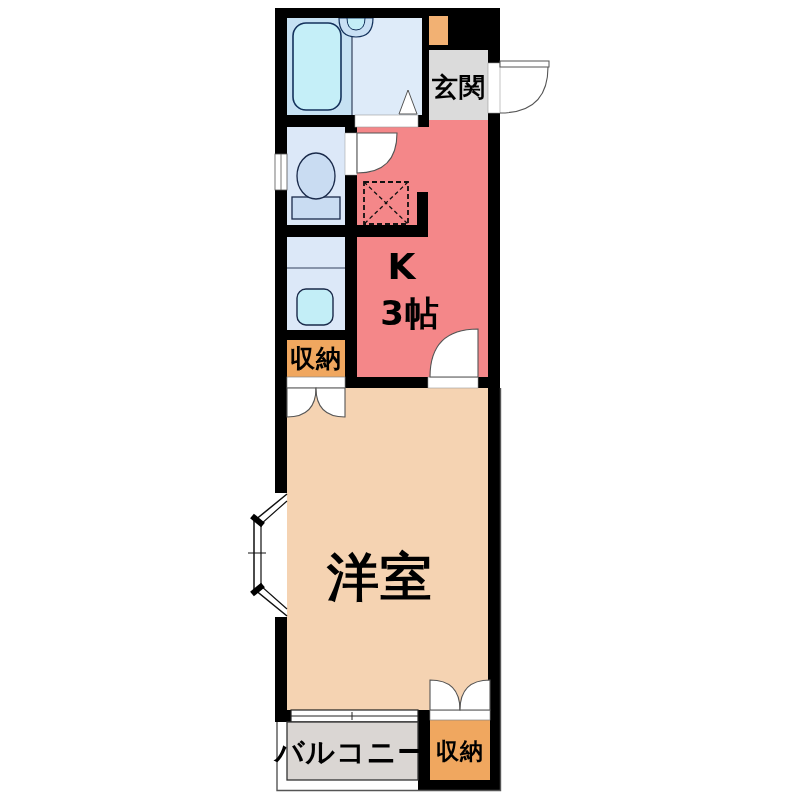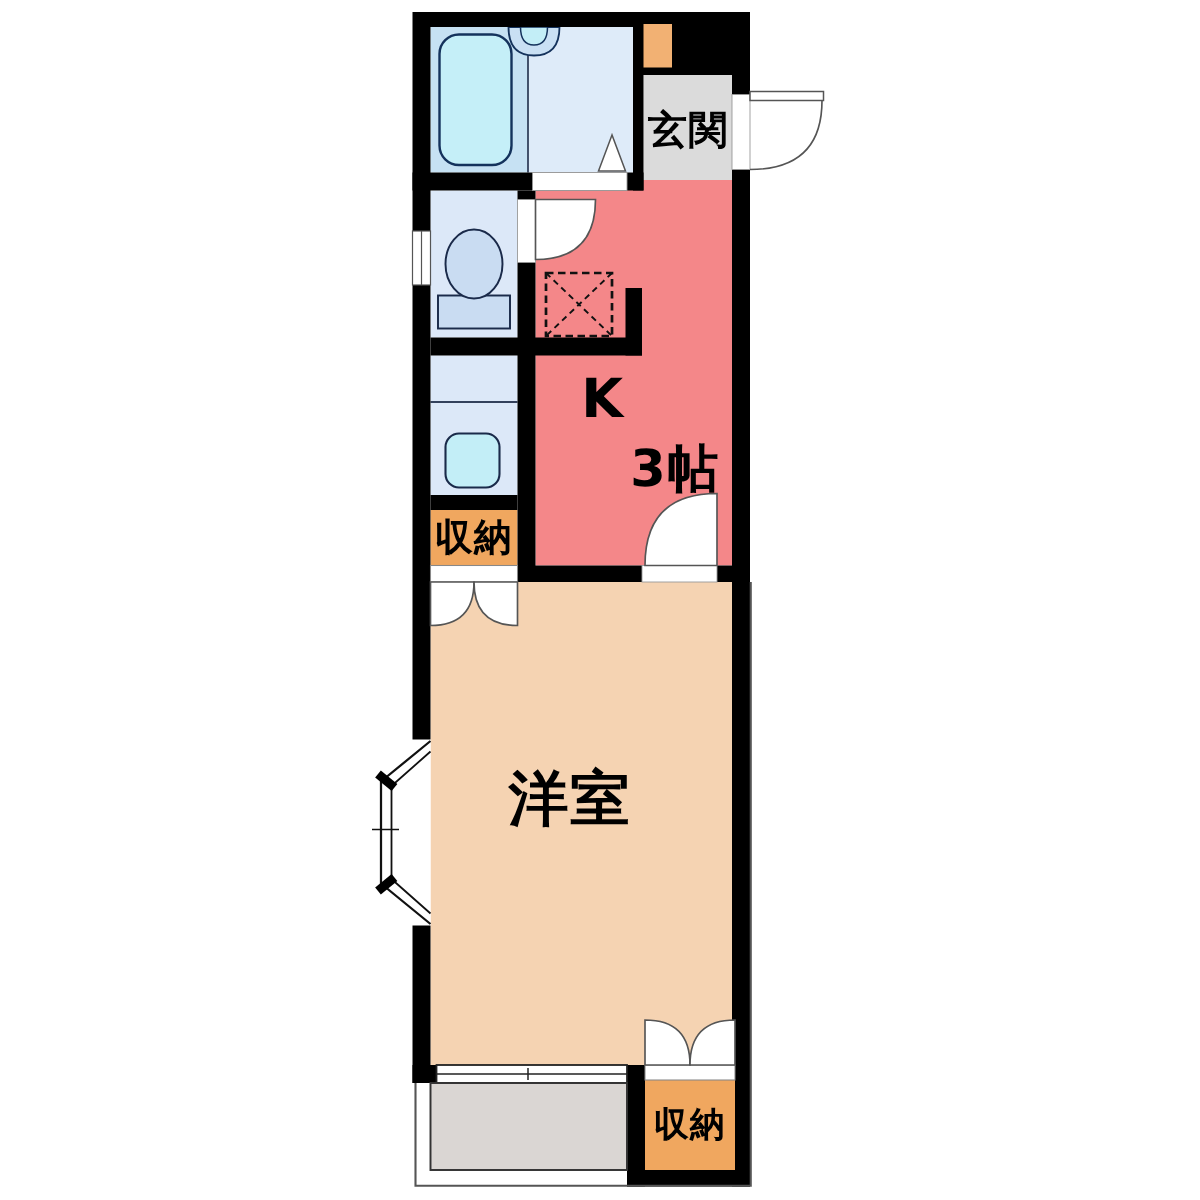--- a/index.html
+++ b/index.html
@@ -5,21 +5,21 @@
   html,body{margin:0;padding:0;background:#ffffff;}
   #stage{position:relative;width:800px;height:800px;background:#ffffff;overflow:hidden;
          font-family:"DejaVu Sans",sans-serif;}
   #plan-svg{position:absolute;left:0;top:0;}
   .lbl{position:absolute;transform:translate(-50%,-50%);color:#000;font-weight:900;
        white-space:nowrap;line-height:1;letter-spacing:1px;}
   .lbl-genkan{font-size:26px;}
   .lbl-k{font-size:36px;}
   .lbl-ksize{font-size:34px;}
   .lbl-storage{font-size:25px;}
-  .lbl-room{font-size:40px;}
+  .lbl-room{font-size:52px;margin-top:44px;}
   .lbl-roomsize{font-size:41px;}
   .lbl-balcony{font-size:29px;}
   .lbl-storage2{font-size:23px;}
 </style>
 </head>
 <body>
 
 <div id="stage">
 
   <svg id="plan-svg" width="800" height="800" viewBox="0 0 800 800">
@@ -110,18 +110,19 @@
     <rect x="430" y="710" width="60" height="10" fill="#fff" stroke="#888" stroke-width="0.7"></rect>
     <path d="M430,710 L460,710 Q460,680 430,680 Z" fill="#fff" stroke="#555" stroke-width="1.1"></path>
     <path d="M490,710 L460,710 Q460,680 490,680 Z" fill="#fff" stroke="#555" stroke-width="1.1"></path>
 
     <polyline points="277,722 277,790.5 500.5,790.5 500.5,388" fill="none" stroke="#555" stroke-width="1.4"></polyline>
     <rect x="287" y="722" width="131" height="58" stroke="#333" stroke-width="1.3" fill="#DAD6D3"></rect>
   </svg>
 
   <div class="lbl lbl-genkan" style="left:459px;top:87px;">玄関</div>
   <div class="lbl lbl-k" style="left:402px;top:267px;">K</div>
-  <div class="lbl lbl-ksize" style="left:410px;top:313px;margin-left:40px;">3帖</div>
+  <div class="lbl lbl-ksize" style="left:410px;top:313px;">3帖</div>
   <div class="lbl lbl-storage" style="left:316px;top:358px;">収納</div>
   <div class="lbl lbl-room" style="left:380px;top:533px;">洋室</div>
+  <div class="lbl lbl-balcony" style="left:351px;top:752px;">バルコニー</div>
   <div class="lbl lbl-storage2" style="left:460px;top:751px;">収納</div>
 
 </div>
 
 </body></html>

